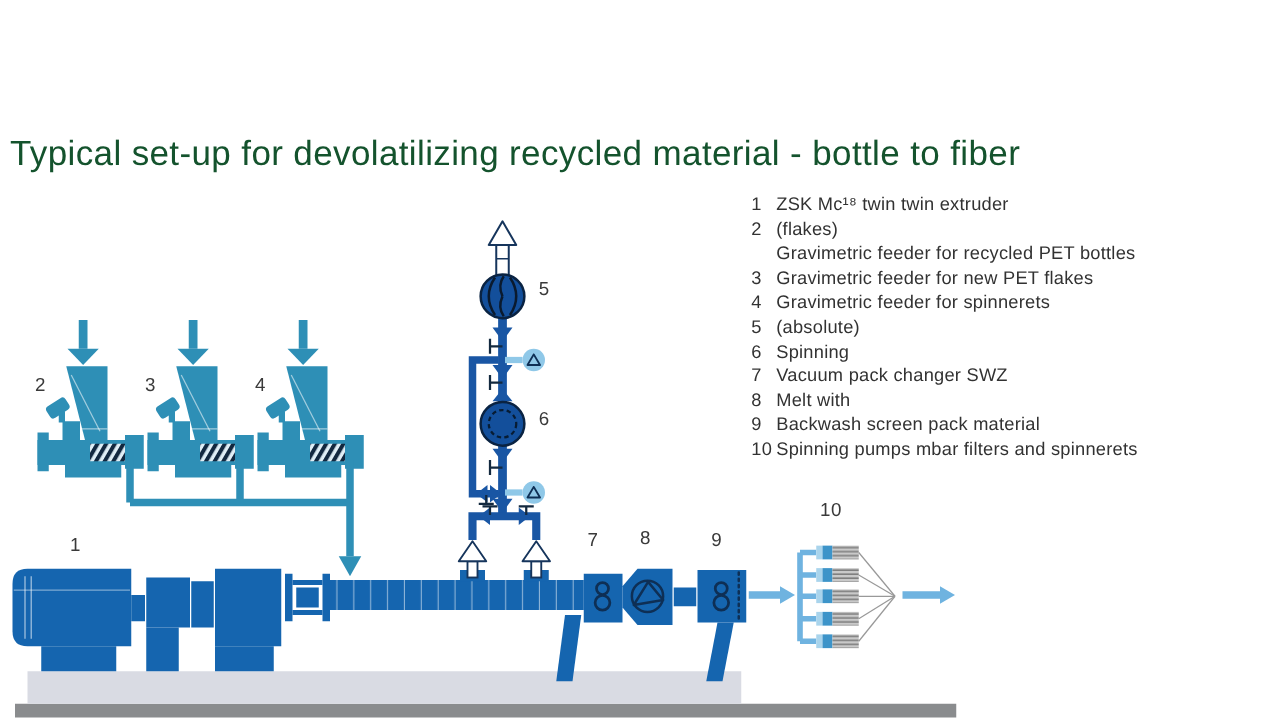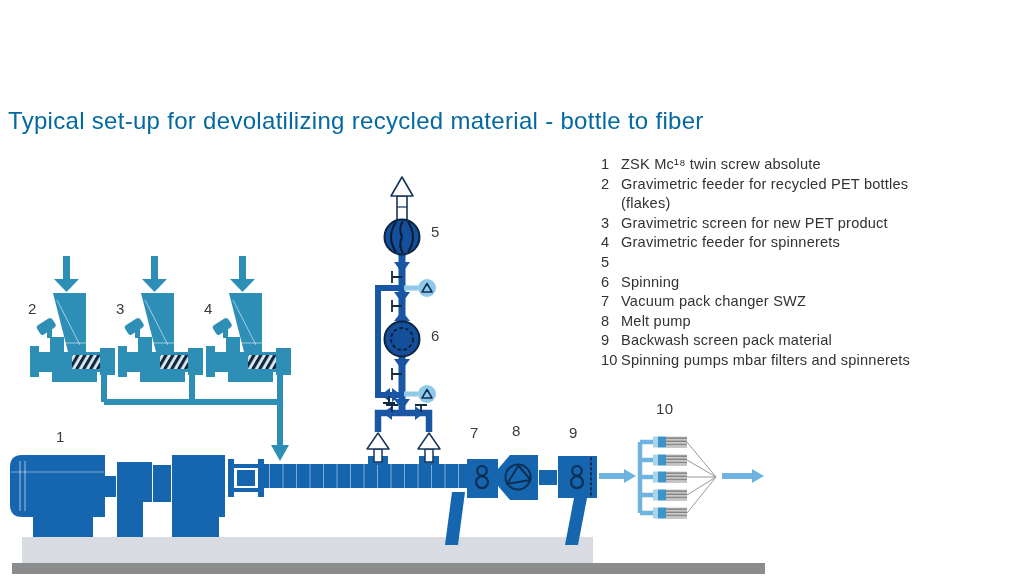--- a/index.html
+++ b/index.html
@@ -1,78 +1,79 @@
 <!DOCTYPE html>
 <html><head>
 <meta charset="utf-8">
 <style>
   html,body{margin:0;padding:0;background:#fff;}
   body{width:1025px;height:577px;overflow:hidden;font-family:"Liberation Sans",sans-serif;}
   .stage{position:relative;width:1025px;height:577px;background:#fff;}
-  .title{position:absolute;left:8px;top:107px;font-size:24px;font-weight:400;letter-spacing:.3px;color:#0369a1;white-space:nowrap;}
+  .title{position:absolute;left:8px;top:107px;font-size:28px;font-weight:400;letter-spacing:.3px;color:#14532d;white-space:nowrap;}
   .legend{position:absolute;left:601px;top:155px;width:415px;font-size:14.6px;line-height:19.6px;color:#323232;letter-spacing:.2px;}
   .legend-row{display:grid;grid-template-columns:20px 1fr;}
   .legend-num{text-align:left;}
   .art{position:absolute;left:0;top:0;}
   .dlabel{position:absolute;font-size:15px;color:#3a3a3a;letter-spacing:.5px;}
 </style>
 </head>
 <body>
 
 <div class="stage">
 
   <div class="title">Typical set-up for devolatilizing recycled material - bottle to fiber</div>
 
   <div class="legend" id="legend-list">
       <div class="legend-row">
         <span class="legend-num">1</span>
         <span>
-          <div>ZSK Mc¹⁸ twin screw absolute</div>
+          <div>ZSK Mc¹⁸ twin twin extruder</div>
         </span>
       </div>
       <div class="legend-row">
         <span class="legend-num">2</span>
         <span>
+          <div>(flakes)</div>
           <div>Gravimetric feeder for recycled PET bottles</div>
-          <div>(flakes)</div>
         </span>
       </div>
       <div class="legend-row">
         <span class="legend-num">3</span>
         <span>
-          <div>Gravimetric screen for new PET product</div>
+          <div>Gravimetric feeder for new PET flakes</div>
         </span>
       </div>
       <div class="legend-row">
         <span class="legend-num">4</span>
         <span>
           <div>Gravimetric feeder for spinnerets</div>
         </span>
       </div>
       <div class="legend-row">
         <span class="legend-num">5</span>
         <span>
+          <div>(absolute)</div>
         </span>
       </div>
       <div class="legend-row">
         <span class="legend-num">6</span>
         <span>
           <div>Spinning</div>
         </span>
       </div>
       <div class="legend-row">
         <span class="legend-num">7</span>
         <span>
           <div>Vacuum pack changer SWZ</div>
         </span>
       </div>
       <div class="legend-row">
         <span class="legend-num">8</span>
         <span>
-          <div>Melt pump</div>
+          <div>Melt with</div>
         </span>
       </div>
       <div class="legend-row">
         <span class="legend-num">9</span>
         <span>
           <div>Backwash screen pack material</div>
         </span>
       </div>
       <div class="legend-row">
         <span class="legend-num">10</span>

